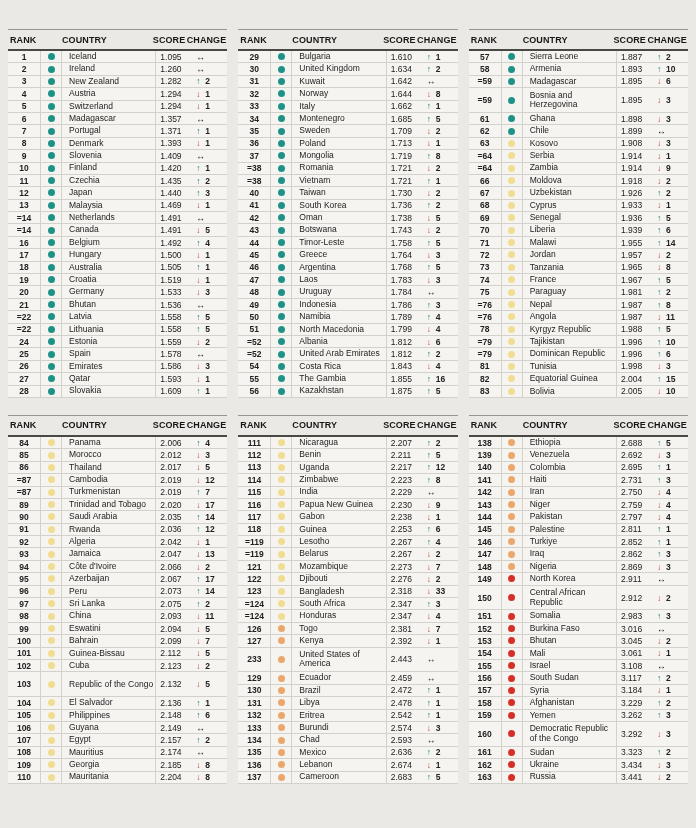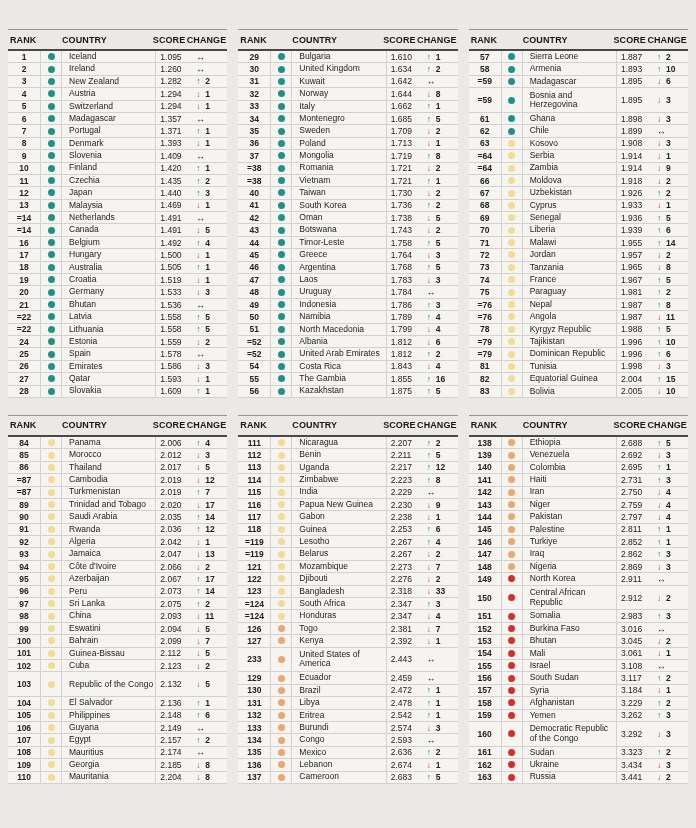--- a/index.html
+++ b/index.html
@@ -1847,21 +1847,21 @@
       <span class="arrow" style="color: rgb(191, 58, 47);">↓</span>
           <span class="delta">3</span>
     </span>
   </div>
 
   <div class="row">
     <span class="cell-rank">134</span>
     <span class="cell-dot">
           <span class="dot" style="background: rgb(236, 167, 108);"></span>
         </span>
-    <span class="cell-country">Congo</span>
+    <span class="cell-country">Chad</span>
     <span class="cell-score">2.593</span>
     <span class="cell-change">
       <span class="arrow" style="color: rgb(20, 20, 20);">↔</span>
           <span class="delta"></span>
     </span>
   </div>
 
   <div class="row">
     <span class="cell-rank">135</span>
     <span class="cell-dot">

